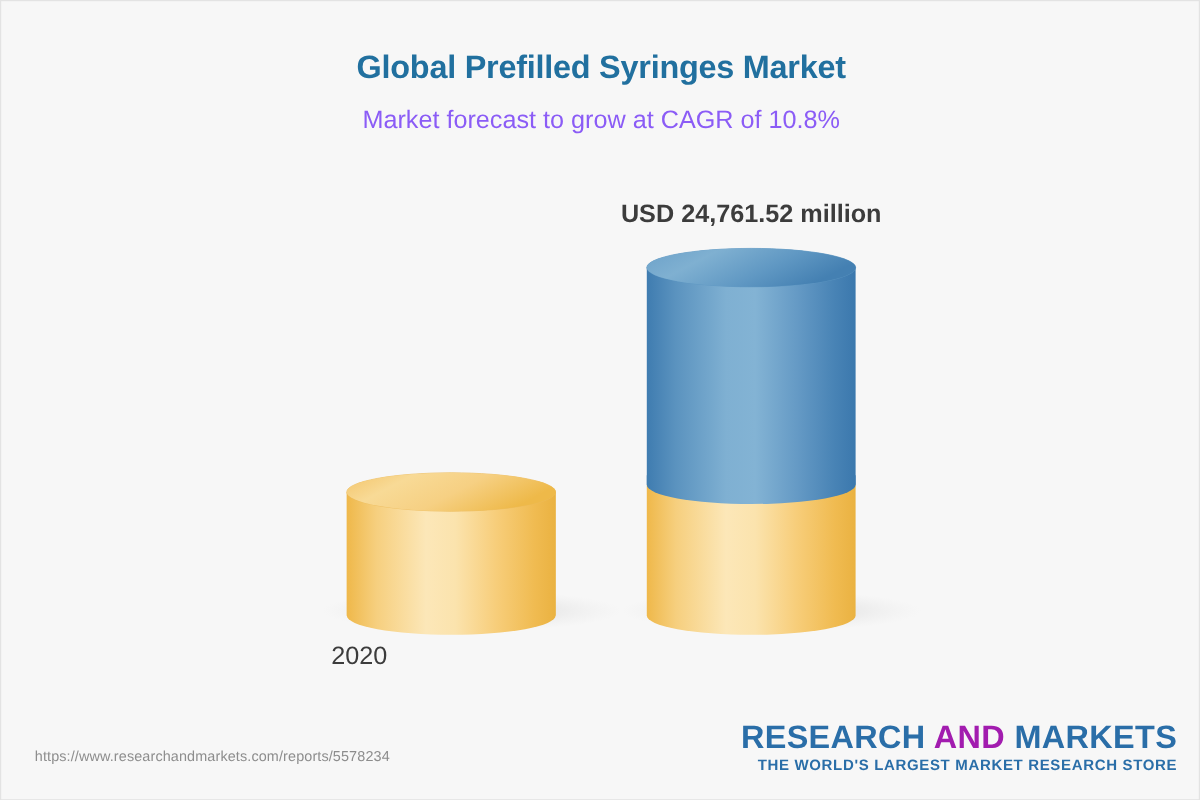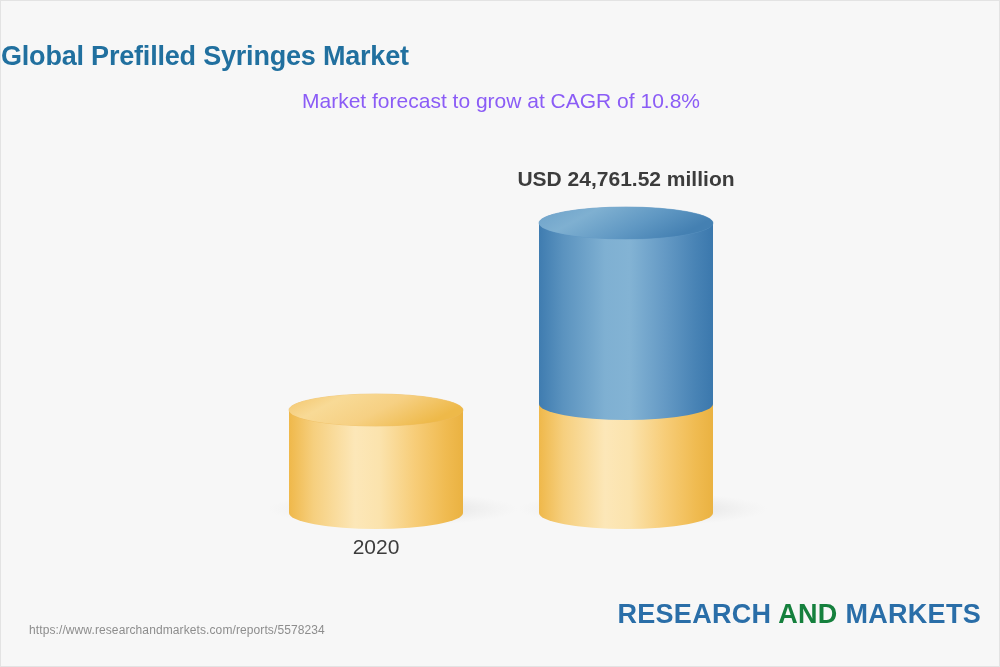--- a/index.html
+++ b/index.html
@@ -19,21 +19,21 @@
     background: #f7f7f7;
     border: 1px solid #e3e3e3;
     overflow: hidden;
   }
   
   .title {
     position: absolute;
     top: 40px;
     left: 0;
     width: 1000px;
-    text-align: left;
+    text-align: center;
     font-size: 27px;
     font-weight: bold;
     color: #21709f;
     letter-spacing: -0.2px;
   }
   .subtitle {
     position: absolute;
     top: 88px;
     left: 0;
     width: 1000px;
@@ -56,21 +56,21 @@
     font-weight: bold;
     color: #3c3c3c;
     white-space: nowrap;
     text-align: center;
   }
   .cat-label {
     position: absolute;
     font-size: 21px;
     font-weight: 400;
     color: #3c3c3c;
-    text-align: center;
+    text-align: left;
     white-space: nowrap;
   }
   
   .source-url {
     position: absolute;
     left: 28px;
     top: 622px;
     font-size: 12px;
     color: #8d8d8d;
     letter-spacing: 0.1px;
@@ -82,21 +82,21 @@
     text-align: right;
   }
   .logo-main {
     font-size: 27px;
     font-weight: bold;
     color: #2a6ea8;
     letter-spacing: 0.3px;
     line-height: 1.05;
     white-space: nowrap;
   }
-  .logo-and { color: #15803d; }
+  .logo-and { color: #a21caf; }
   .logo-tag {
     font-size: 12.5px;
     font-weight: bold;
     color: #2a6ea8;
     letter-spacing: 0.55px;
     margin-top: 3px;
     white-space: nowrap;
   }
 </style>
 </head>
@@ -196,15 +196,16 @@
   </svg>
 
   <div class="val-label" style="left:450px; top:166px; width:350px;">USD 24,761.52 million</div>
 
   <div class="cat-label" style="left:275px; top:534px; width:200px;">2020</div>
 
   <div class="source-url">https://www.researchandmarkets.com/reports/5578234</div>
 
   <div class="logo">
     <div class="logo-main"><span>RESEARCH</span><span class="logo-and"> </span><span class="logo-and">AND</span><span> </span><span>MARKETS</span></div>
+    <div class="logo-tag">THE WORLD'S LARGEST MARKET RESEARCH STORE</div>
   </div>
 
 </div>
 
 </body></html>

